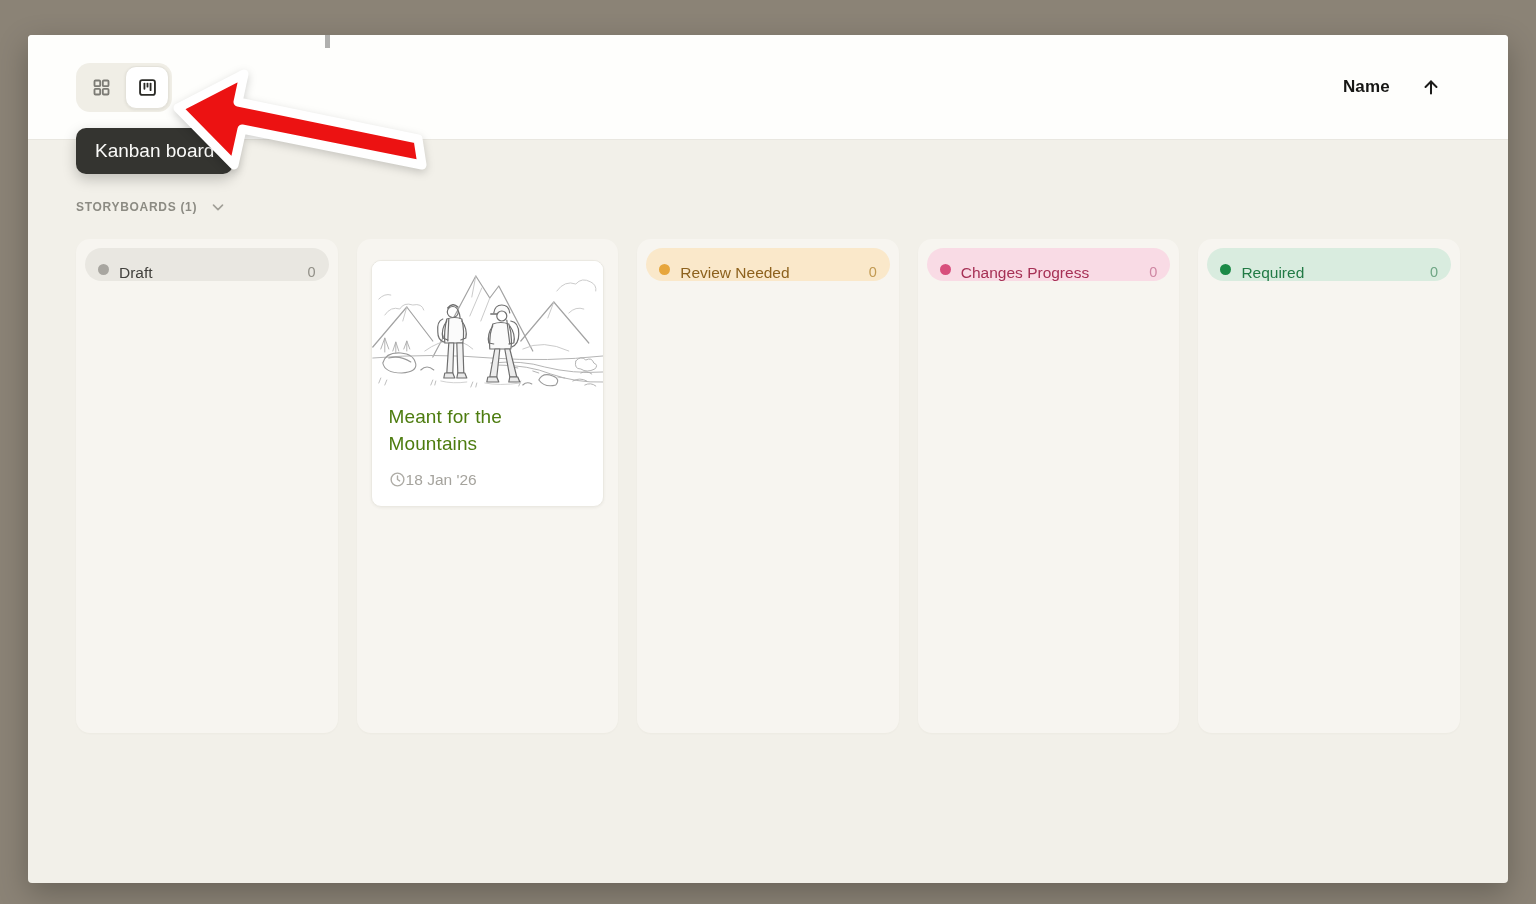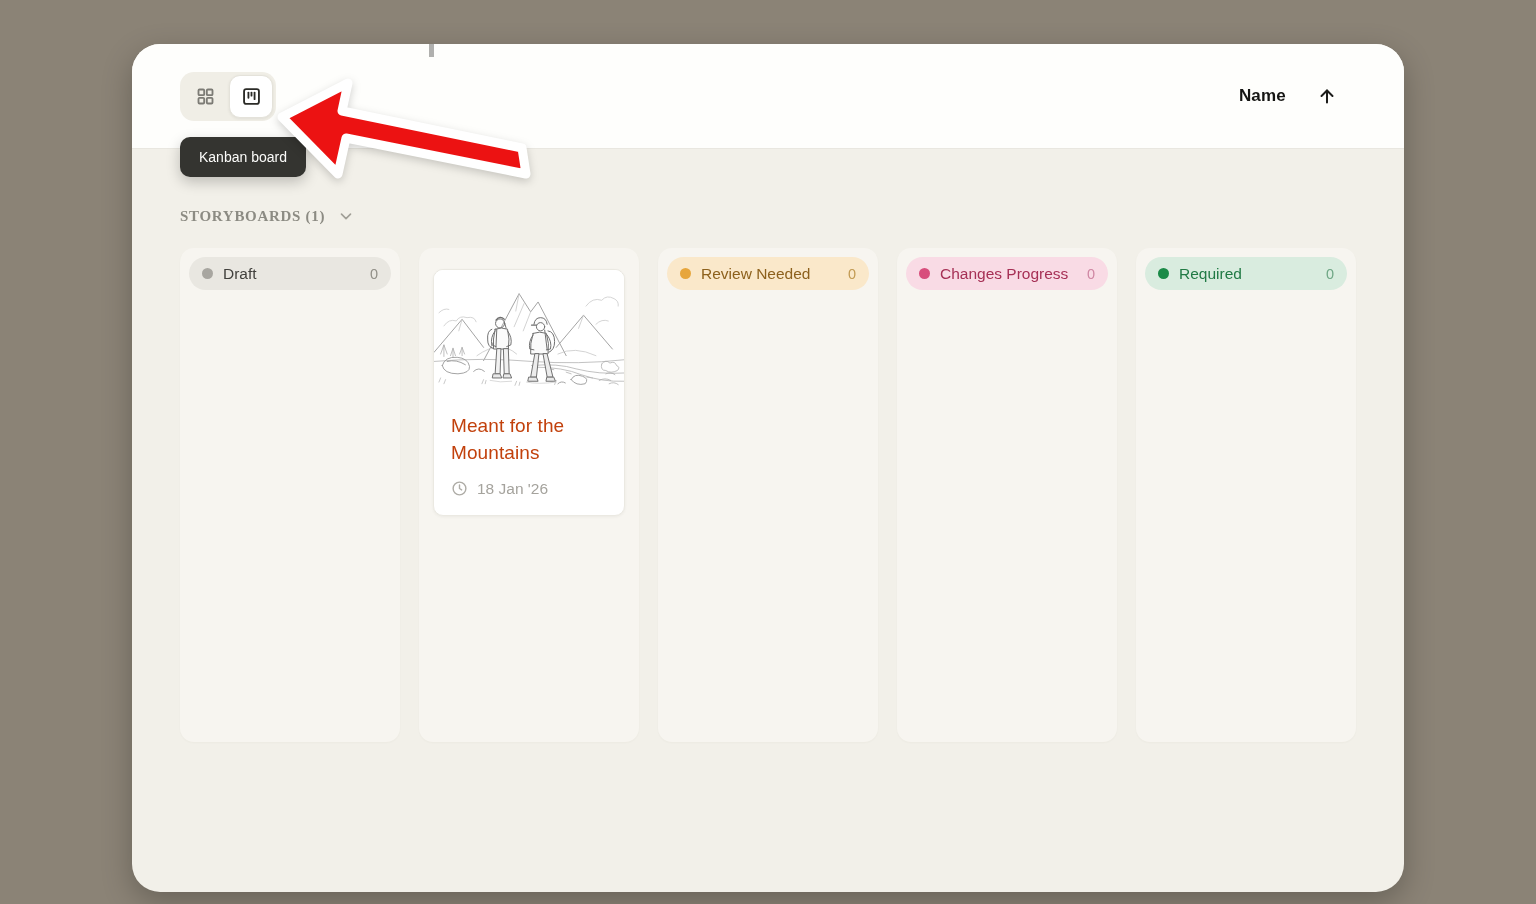--- a/index.html
+++ b/index.html
@@ -4,24 +4,24 @@
 <style>
   * { box-sizing: border-box; margin: 0; padding: 0; }
   html, body { width: 1536px; height: 904px; }
   body {
     background: #8b8376;
     font-family: "Liberation Sans", "DejaVu Sans", sans-serif;
     overflow: hidden;
   }
   .window {
     position: relative;
-    width: 1272px; height: 848px;
-    margin: 44px auto;
+    width: 1480px; height: 848px;
+    margin: 35px auto;
     background: #f2f0e9;
-    border-radius: 28px;
+    border-radius: 4px;
     overflow: hidden;
     box-shadow: 0 10px 30px rgba(0,0,0,0.25);
   }
   
   .cursor-artifact {
     position: absolute; left: 297px; top: 0; width: 5px; height: 13px;
     background: #9c9c9a; opacity: .8;
   }
   
   .header {
@@ -49,21 +49,21 @@
     box-shadow: 0 1px 3px rgba(40,40,30,0.08);
   }
   .sort-control { display: flex; align-items: center; gap: 30px; }
   .sort-label { font-size: 17px; font-weight: 700; color: #161614; letter-spacing: .2px; }
   .sort-dir { background: none; border: none; cursor: pointer; display: flex; align-items: center; }
   
   .tooltip {
     position: absolute; left: 48px; top: 93px;
     background: #343430;
     color: #fbfbf9;
-    font-size: 14px;
+    font-size: 19px;
     padding: 12px 19px;
     border-radius: 10px;
     box-shadow: 0 5px 14px rgba(0,0,0,0.22);
     z-index: 5;
     white-space: nowrap;
   }
   
   .red-arrow {
     position: absolute; left: 142px; top: 33px;
     width: 260px; height: 108px;
@@ -71,42 +71,41 @@
     filter: drop-shadow(0 3px 4px rgba(0,0,0,0.18));
     pointer-events: none;
   }
   
   .content { padding: 0 48px; }
   .section-header {
     margin-top: 58px;
     display: flex; align-items: center; gap: 12px;
   }
   .section-title {
-    font-size: 15px; font-weight: 700; letter-spacing: .7px;
+    font-size: 12px; font-weight: 700; letter-spacing: .7px;
     color: #8c8b83;
-    font-family: Liberation Serif, serif;
   }
   .section-chevron { background: none; border: none; cursor: pointer; display: flex; }
   .board {
     display: flex; gap: 19px; margin-top: 23px;
   }
   .column {
     flex: 1 1 0;
     height: 494px;
     background: #f7f5f0;
     border-radius: 14px;
     padding: 9px;
     box-shadow: 0 1px 2px rgba(60,55,40,0.03);
   }
   .pill {
     height: 33px;
     border-radius: 17px;
     background: var(--pill-bg, #e9e7e1);
-    display: flex; align-items: center;
-    padding: 0 13px;
+    display: flex; align-items: flex-start;
+    padding: 16px 13px;
     gap: 10px;
   }
   .pill .dot {
     width: 11px; height: 11px; border-radius: 50%;
     background: var(--dot, #a9a79f);
     flex: none;
   }
   .pill .pill-name {
     font-size: 15.5px; font-weight: 500;
     color: var(--text, #45443f);
@@ -124,26 +123,26 @@
     border: 1px solid #ebe9e2;
     border-radius: 10px;
     overflow: hidden;
     box-shadow: 0 1px 3px rgba(50,45,35,0.06);
     cursor: pointer;
   }
   .card-thumb { display: block; width: 100%; height: 130px; background: #ffffff; }
   .card-thumb svg { width: 100%; height: 100%; display: block; }
   .card-body { padding: 13px 17px 17px; }
   .card-title {
-    font-size: 19px; font-weight: 500; color: #c2410c;
+    font-size: 19px; font-weight: 500; color: #4d7c0f;
     line-height: 1.42; letter-spacing: .1px;
   }
   .card-date {
     margin-top: 13px;
-    display: flex; align-items: center; gap: 9px;
+    display: flex; align-items: center; 
     font-size: 15.5px; color: #a5a39d;
   }
   .card-date svg { flex: none; }
 </style>
 </head>
 <body>
 
 <div class="window">
   <div class="cursor-artifact"></div>
 

